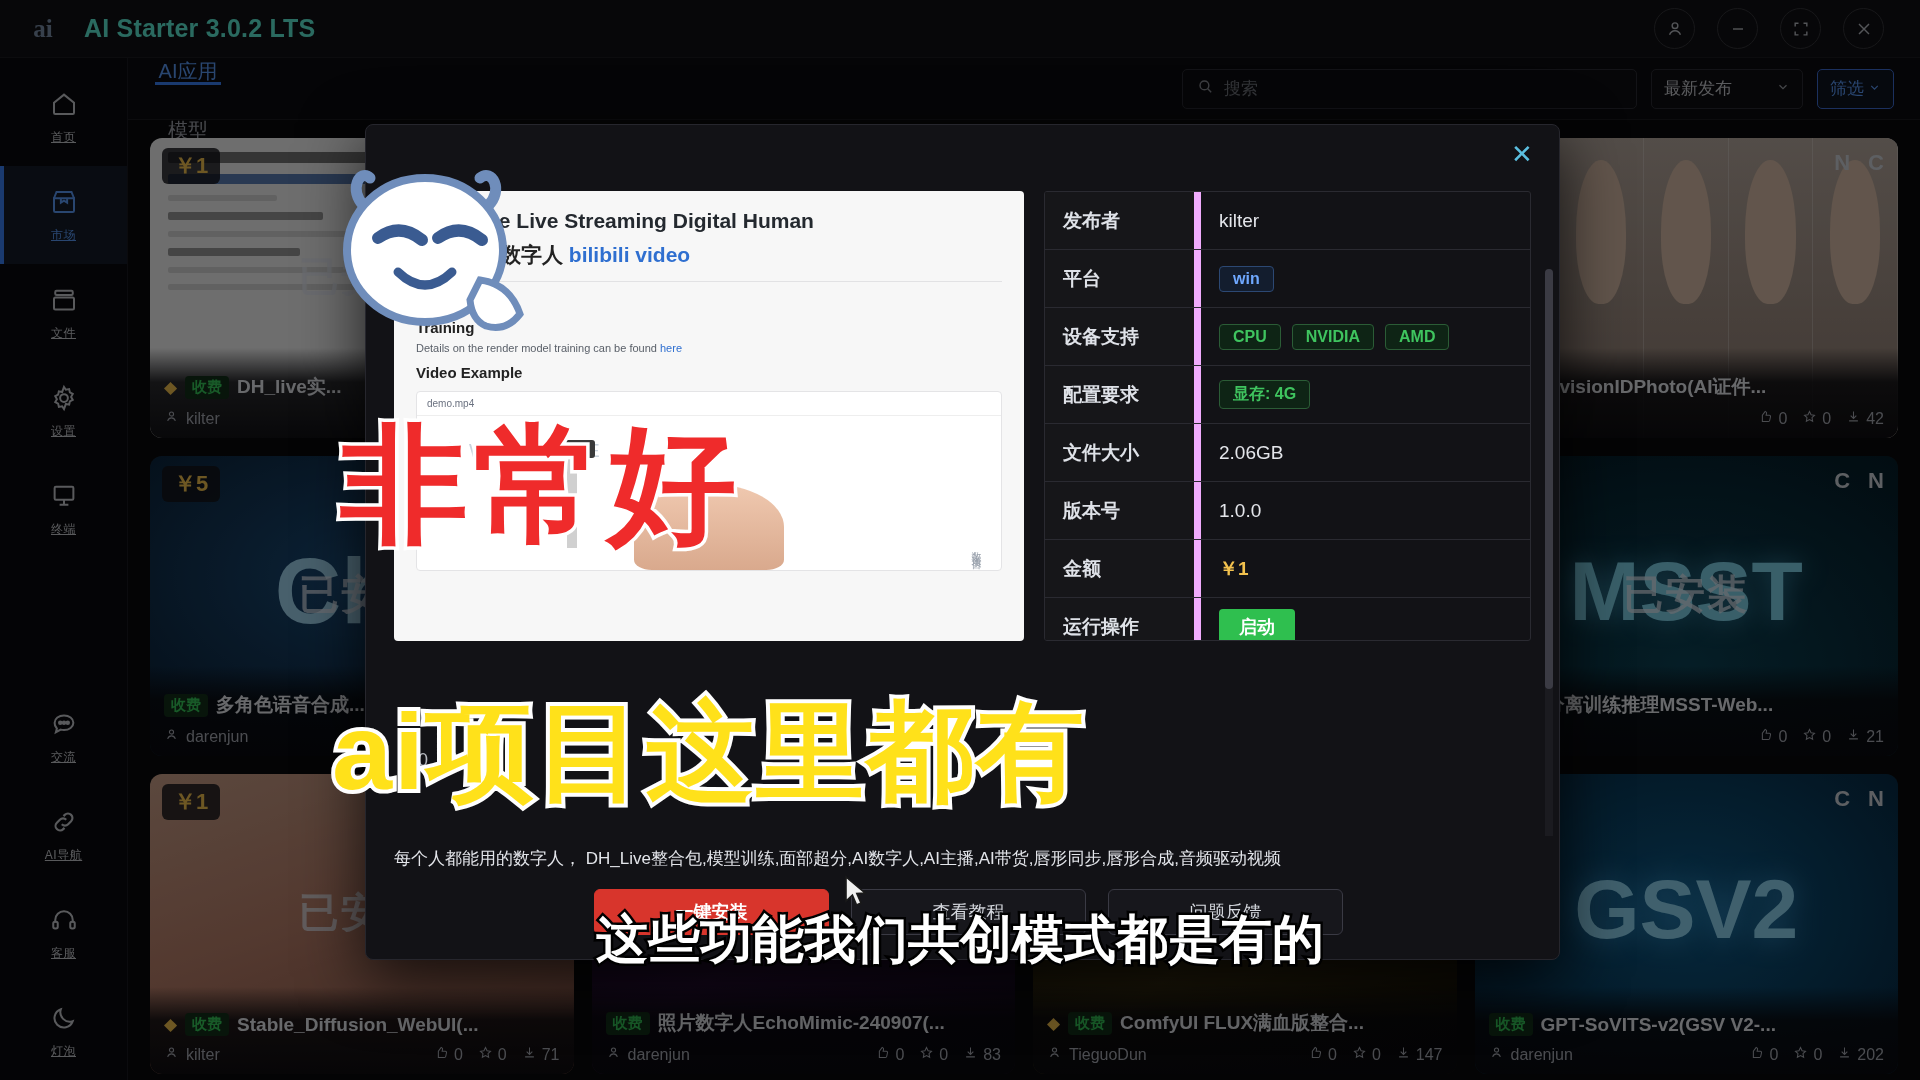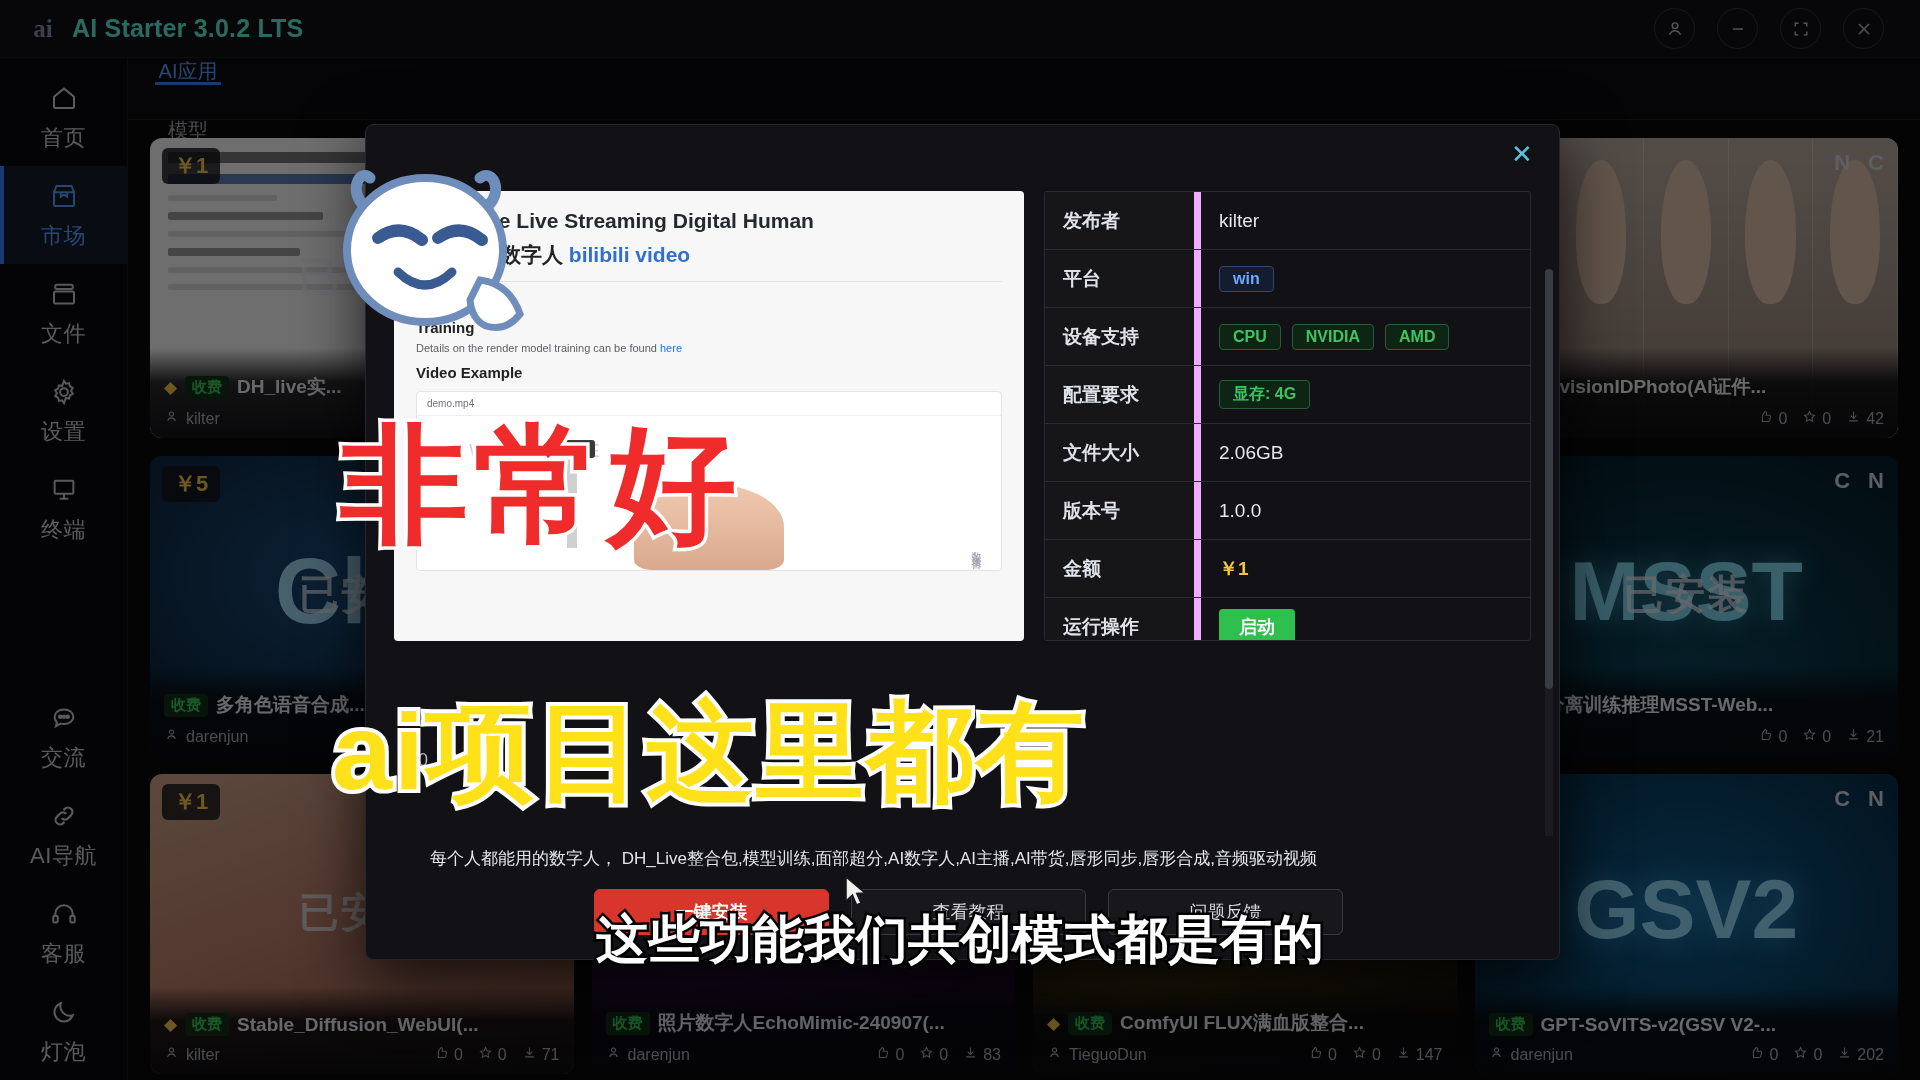--- a/index.html
+++ b/index.html
@@ -16,21 +16,21 @@
     overflow: hidden;
   }
 
   
   .titlebar {
     position: absolute; top: 0; left: 0; width: 1920px; height: 58px;
     background: #111114;
     display: flex; align-items: center;
     border-bottom: 1px solid #1c1c20;
   }
-  .brand-wrap { display: flex; align-items: center; gap: 12px; padding-left: 26px; }
+  .brand-wrap { display: flex; align-items: center; gap: 24px; padding-left: 26px; }
   .brand-logo {
     width: 34px; height: 34px;
     display: flex; align-items: center; justify-content: center;
     color: #7b8ea8; font-size: 25px; font-weight: 700;
     font-family: "Liberation Serif", serif;
   }
   .brand-title { color: #5eead4; font-size: 25px; font-weight: 600; letter-spacing: .2px; }
   .win-controls { margin-left: auto; display: flex; align-items: center; gap: 22px; padding-right: 36px; }
   .win-btn {
     width: 41px; height: 41px; border-radius: 50%;
@@ -47,21 +47,21 @@
     display: flex; flex-direction: column; align-items: stretch;
     padding-top: 10px;
   }
   .side-item {
     position: relative;
     height: 98px;
     display: flex; flex-direction: column; align-items: center; justify-content: center;
     gap: 9px; cursor: pointer; color: #c6c8cd;
   }
   .side-item .s-ico { height: 32px; display:flex; align-items:center; justify-content:center; }
-  .side-item .s-lbl { font-size: 22px; letter-spacing: .5px; }
+  .side-item .s-lbl { font-size: 12px; letter-spacing: .5px; text-decoration: underline; }
   .side-item.active { background: #141c29; color: #5b9bf8; }
   .side-item.active::before {
     content: ""; position: absolute; left: 0; top: 0; bottom: 0; width: 4px; background: #3b82f6;
   }
   .side-spacer { flex: 1 1 auto; }
 
   
   .topbar {
     position: absolute; top: 58px; left: 128px; width: 1792px; height: 62px;
     background: #0d0d10; border-bottom: 1px solid #1b1b21;
@@ -245,21 +245,21 @@
     padding: 6px 20px; border-radius: 4px; border: none; cursor: pointer;
   }
 
   .modal-scroll {
     position: absolute; right: 6px; top: 78px; width: 8px; height: 700px;
     background: #1b1b20; border-radius: 4px;
   }
   .modal-scroll i { display:block; width: 8px; height: 420px; background: #3b3b44; border-radius: 4px; }
 
   .modal-desc {
-    padding: 10px 16px 0 28px; color: #e3e5ea; font-size: 17px; line-height: 1.5; flex: 0 0 auto; margin-left: 36px;
+    padding: 10px 16px 0 28px; color: #e3e5ea; font-size: 17px; line-height: 1.5; flex: 0 0 auto;
   }
   .modal-actions {
     flex: 0 0 auto; display: flex; gap: 22px; justify-content: center;
     padding: 18px 0 24px 12px;
   }
   .act-btn {
     width: 235px; height: 46px; border-radius: 6px; border: 1px solid #3a3a44;
     background: #17171c; color: #d5d8de; font-size: 18px; cursor: pointer;
     display:flex; align-items:center; justify-content:center;
   }
@@ -421,20 +421,47 @@
     </div>
   </div>
 
   <div class="topbar">
     <div class="tabs">
       <div class="tab active">AI应用</div>
       <div class="tab">模型</div>
       <div class="tab">插件</div>
       <div class="tab">工作流</div>
       <div class="tab">其他</div>
+    </div>
+    <div class="topbar-right">
+      <div class="searchbox">
+        <span>
+          <svg width="17" height="17" viewBox="0 0 24 24" fill="none" stroke="#8a8d95" stroke-width="2">
+            <circle cx="10.5" cy="10.5" r="6.2"></circle>
+              <path d="M15.2 15.2L20 20"></path>
+          </svg>
+        </span>
+        <span class="ph">搜索</span>
+      </div>
+      <div class="sortsel">
+        <span>最新发布</span>
+        <span>
+          <svg width="14" height="14" viewBox="0 0 24 24" fill="none" stroke="#9b9ea6" stroke-width="2">
+              <path d="M6 9l6 6 6-6"></path>
+            </svg>
+        </span>
+      </div>
+      <div class="filterbtn">
+        <span>筛选</span>
+        <span>
+          <svg width="13" height="13" viewBox="0 0 24 24" fill="none" stroke="#5b9bf8" stroke-width="2.2">
+              <path d="M6 9l6 6 6-6"></path>
+            </svg>
+        </span>
+      </div>
     </div>
   </div>
 
   <div class="grid">
 
     <div class="card">
       <div class="card-img art-doc">
         <div class="doc-lines">
           <i style="width:85%;height:11px;background:#777;"></i>
             <i style="width:62%;height:10px;background:#5b7fb5;"></i>

